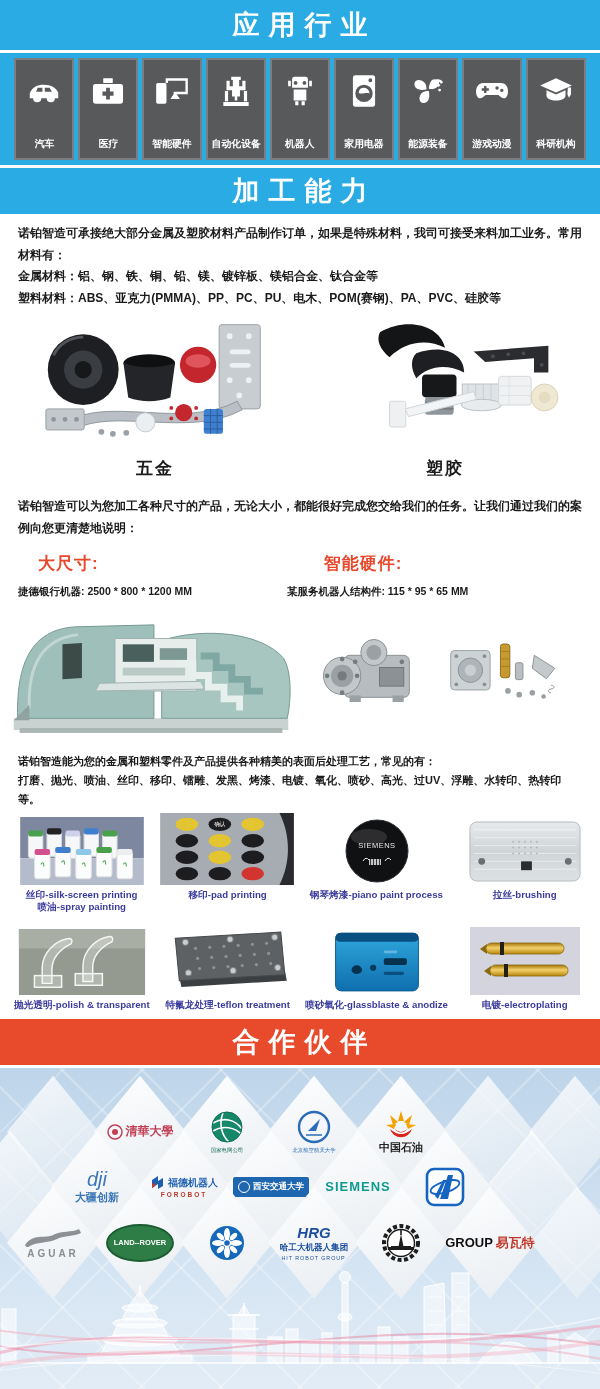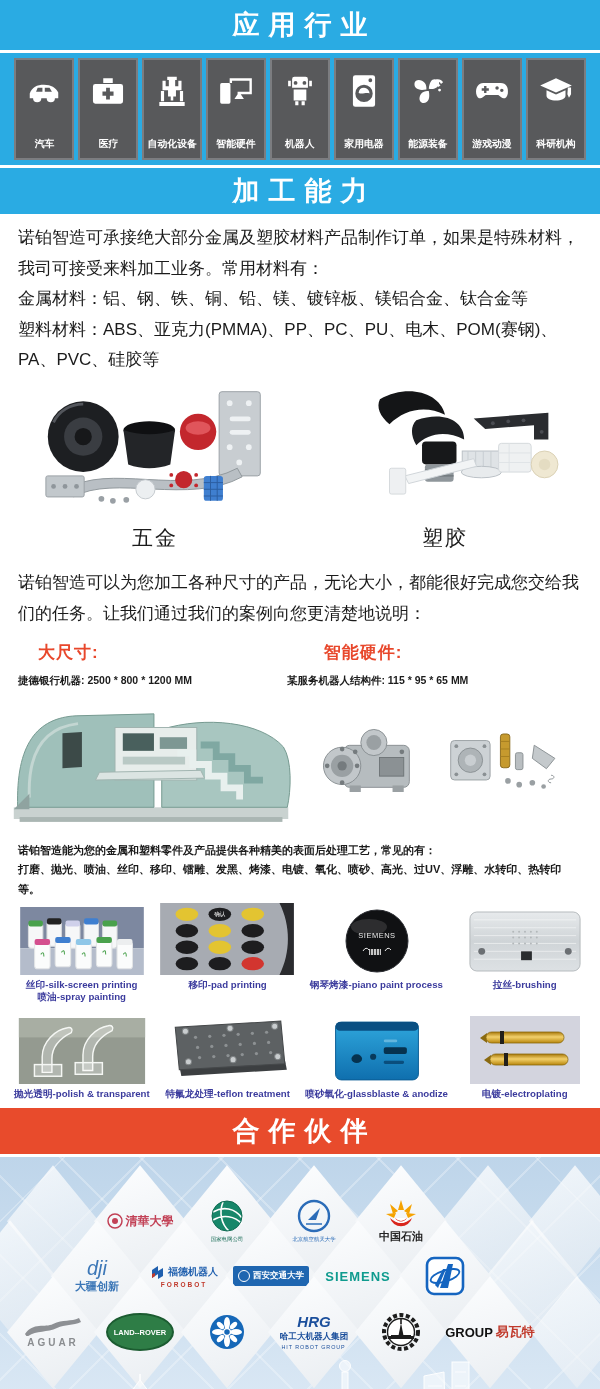--- a/index.html
+++ b/index.html
@@ -14,27 +14,27 @@
   .sep{height:3px;background:#fff;}
   
   .industries{height:112px;background:#2aabe3;display:flex;align-items:center;justify-content:center;gap:4px;padding:0 3px;}
   .ind-box{width:60px;height:102px;background:#58595b;border:2px solid #7c7d80;box-sizing:border-box;
            display:flex;flex-direction:column;align-items:center;justify-content:space-between;padding:8px 1px 7px;}
   .ind-icon{width:40px;height:46px;display:flex;align-items:center;justify-content:center;}
   .ind-icon svg{width:38px;height:38px;fill:#fff;}
   .ind-label{color:#fff;font-size:10.5px;font-weight:bold;white-space:nowrap;transform:scale(.94);}
   
   .content{padding:0 18px;}
-  .para{font-size:17px;font-weight:normal;line-height:1.8;margin:0;}
+  .para{font-size:12px;font-weight:bold;line-height:1.8;margin:0;}
   .intro-block{padding-top:9px;}
   
   .photo-row{display:flex;justify-content:space-between;padding:6px 12px 0;}
   .photo-col{width:286px;display:flex;flex-direction:column;align-items:center;}
   .photo-box{width:270px;height:138px;background:#fff;display:flex;align-items:center;justify-content:center;}
-  .photo-label{font-size:21px;font-weight:normal;margin-top:4px;letter-spacing:2px;}
+  .photo-label{font-size:17px;font-weight:bold;margin-top:4px;letter-spacing:2px;}
   
   .sizes-intro{margin-top:16px;}
   .size-heads{display:flex;margin-top:12px;padding:0 18px;}
   .size-head{color:#e8472b;font-size:17px;font-weight:bold;letter-spacing:1px;}
   .sh-1{margin-left:20px;}
   .sh-2{margin-left:225px;}
   .sh-3{margin-left:55px;}
   .size-ex{display:flex;margin-top:10px;padding:0 18px;font-size:10.5px;font-weight:bold;}
   .se-2{margin-left:95px;}
   
@@ -104,32 +104,32 @@
       <span class="ind-icon">
         <svg viewBox="0 0 24 24">
             <path d="M9 4 L15 4 L15 7 L9 7 Z M4 7.5 L20 7.5 A1.5 1.5 0 0 1 21.5 9 L21.5 18.5 A1.5 1.5 0 0 1 20 20 L4 20 A1.5 1.5 0 0 1 2.5 18.5 L2.5 9 A1.5 1.5 0 0 1 4 7.5 Z M10.8 10 L10.8 12.3 L8.5 12.3 L8.5 15 L10.8 15 L10.8 17.3 L13.2 17.3 L13.2 15 L15.5 15 L15.5 12.3 L13.2 12.3 L13.2 10 Z" fill-rule="evenodd"></path>
           </svg>
       </span>
       <span class="ind-label">医疗</span>
     </div>
     <div class="ind-box">
       <span class="ind-icon">
         <svg viewBox="0 0 24 24">
+            <path d="M8 4 L22 4 L22 14 L13 14 L13 12.5 L20.5 12.5 L20.5 5.5 L9.5 5.5 L9.5 7 L8 7 Z M15 14 L17 17 L11 17 L13 14 Z M2 8 A1 1 0 0 1 3 7 L7.5 7 A1 1 0 0 1 8.5 8 L8.5 19 A1 1 0 0 1 7.5 20 L3 20 A1 1 0 0 1 2 19 Z M3.5 9 L7 9 L7 17 L3.5 17 Z"></path>
+          </svg>
+      </span>
+      <span class="ind-label">智能硬件</span>
+    </div>
+    <div class="ind-box">
+      <span class="ind-icon">
+        <svg viewBox="0 0 24 24">
             <path d="M4 19 L20 19 L20 21.5 L4 21.5 Z M9 3 L15 3 L15 5 L9 5 Z M10 5 L14 5 L14 9 L10 9 Z M6 9 L18 9 L18 11.5 L6 11.5 Z M6 5.5 L8 5.5 L8 9 L6 9 Z M16 5.5 L18 5.5 L18 9 L16 9 Z M9.5 11.5 L14.5 11.5 L14.5 15.5 L9.5 15.5 Z M11.2 15.5 L12.8 15.5 L12.8 18 L11.2 18 Z M5 12 L7 12 L7 18.5 L5 18.5 Z M17 12 L19 12 L19 18.5 L17 18.5 Z"></path>
           </svg>
       </span>
       <span class="ind-label">自动化设备</span>
-    </div>
-    <div class="ind-box">
-      <span class="ind-icon">
-        <svg viewBox="0 0 24 24">
-            <path d="M8 4 L22 4 L22 14 L13 14 L13 12.5 L20.5 12.5 L20.5 5.5 L9.5 5.5 L9.5 7 L8 7 Z M15 14 L17 17 L11 17 L13 14 Z M2 8 A1 1 0 0 1 3 7 L7.5 7 A1 1 0 0 1 8.5 8 L8.5 19 A1 1 0 0 1 7.5 20 L3 20 A1 1 0 0 1 2 19 Z M3.5 9 L7 9 L7 17 L3.5 17 Z"></path>
-          </svg>
-      </span>
-      <span class="ind-label">智能硬件</span>
     </div>
     <div class="ind-box">
       <span class="ind-icon">
         <svg viewBox="0 0 24 24">
             <path d="M7 4.5 A1.5 1.5 0 0 1 8.5 3 L15.5 3 A1.5 1.5 0 0 1 17 4.5 L17 10 L7 10 Z M9.2 5.7 A1.2 1.2 0 1 0 9.2 8.1 A1.2 1.2 0 0 0 9.2 5.7 Z M14.8 5.7 A1.2 1.2 0 1 0 14.8 8.1 A1.2 1.2 0 0 0 14.8 5.7 Z M4.5 5.5 L6.2 5.5 L6.2 9 L4.5 9 Z M17.8 5.5 L19.5 5.5 L19.5 9 L17.8 9 Z M8 11 L16 11 L16 18 L8 18 Z M9 18.5 L11 18.5 L11 21 L9 21 Z M13 18.5 L15 18.5 L15 21 L13 21 Z" fill-rule="evenodd"></path>
           </svg>
       </span>
       <span class="ind-label">机器人</span>
     </div>
     <div class="ind-box">

